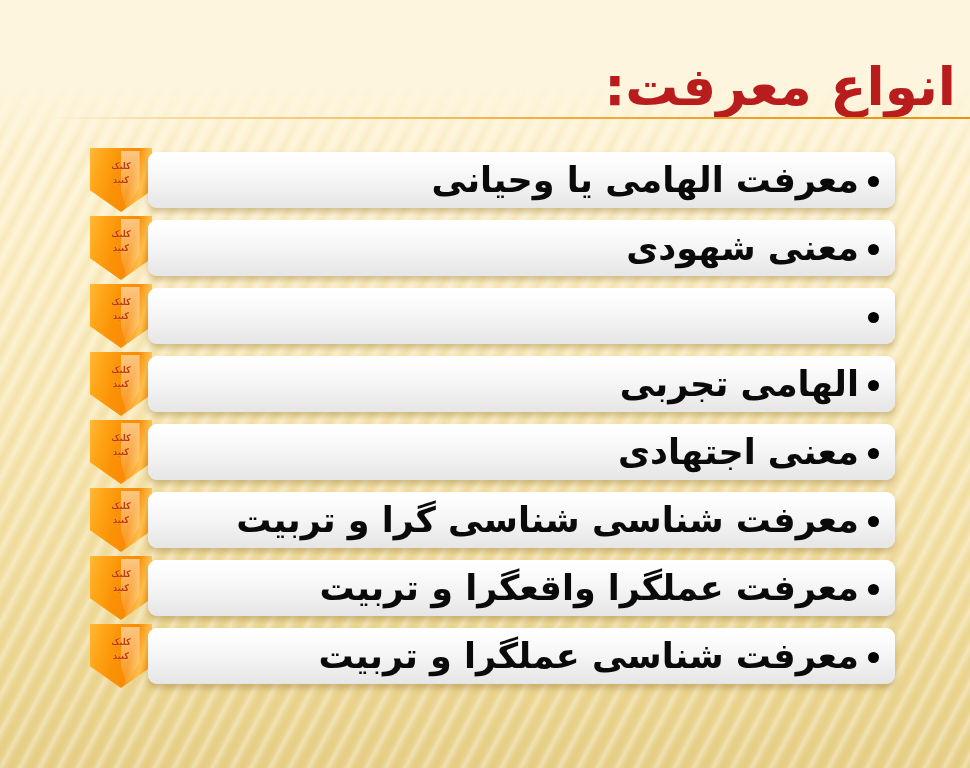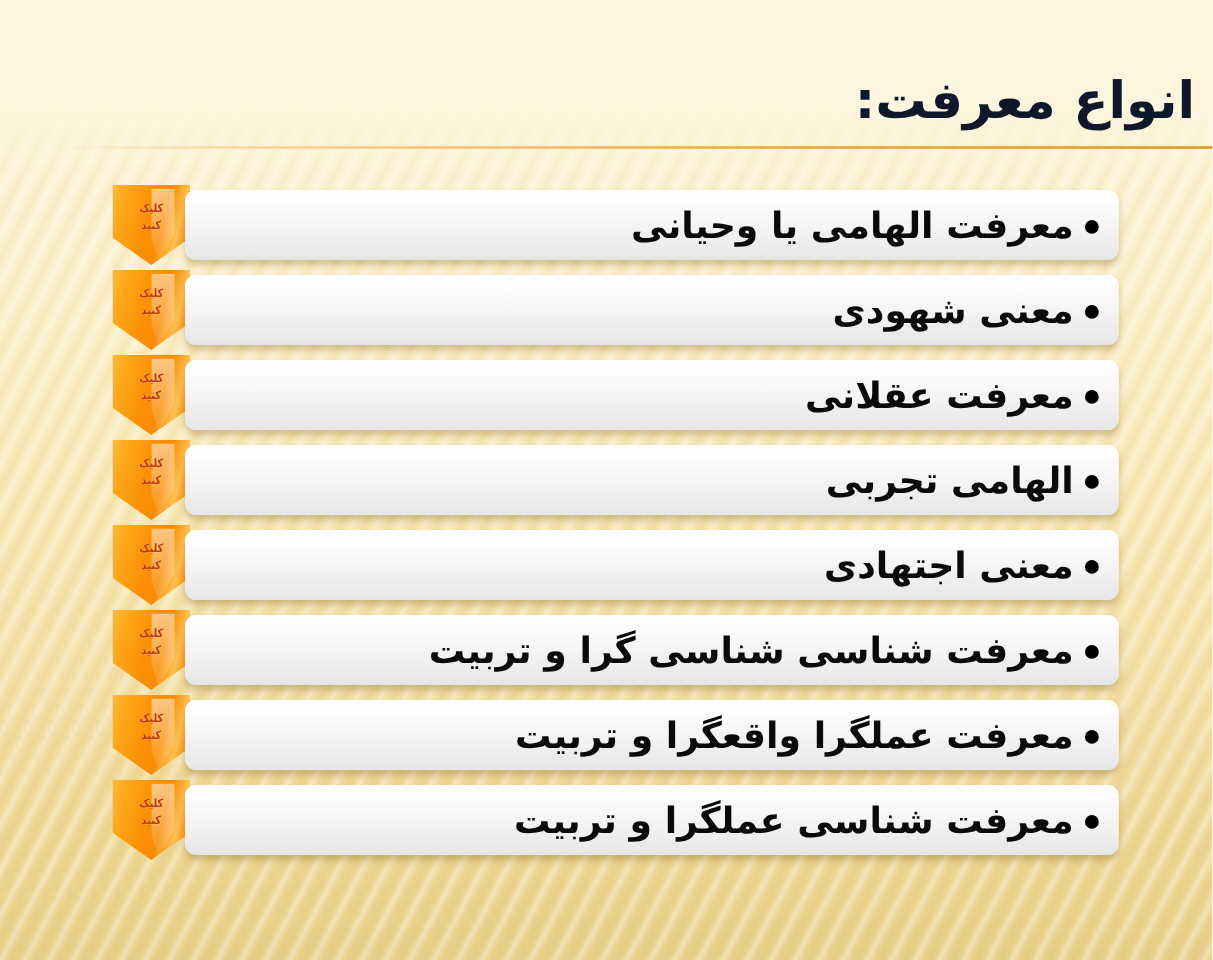--- a/index.html
+++ b/index.html
@@ -53,23 +53,23 @@
     background: linear-gradient(to bottom, #fdf5dd 0%, #fdf5dd 55%, rgba(253,245,221,0) 100%);
   }
 
   
   .title {
     position: absolute;
     top: 58px;
     right: 14px;
     left: 0;
     text-align: right;
-    font-size: 41px;
+    font-size: 53px;
     font-weight: bold;
-    color: #0f172a;
+    color: #b91c1c;
     letter-spacing: 0px;
     line-height: 1.1;
     direction: rtl;
     white-space: nowrap;
   }
 
   .title-rule {
     position: absolute;
     left: 48px;
     right: 0px;
@@ -170,21 +170,21 @@
     flex: 0 0 auto;
     width: 11px;
     height: 11px;
     border-radius: 50%;
     background: #000000;
     margin-left: 9px;
     margin-top: 2px;
   }
 
   .item-text {
-    font-size: 29px;
+    font-size: 35px;
     font-weight: bold;
     color: #0a0a0a;
     line-height: 1.0;
     white-space: nowrap;
     direction: rtl;
   }
 </style>
 </head>
 <body>
 
@@ -231,21 +231,20 @@
         <div class="chevron">
           <div class="shape"></div>
           <div class="gloss"></div>
           <div class="wm">
             <span>کلیک</span>
             <span>کنید</span>
           </div>
         </div>
         <div class="bar">
           <span class="bullet"></span>
-          <span class="item-text">معرفت عقلانی</span>
         </div>
       </div>
       <div class="row" style="top: 204px;">
         <div class="chevron">
           <div class="shape"></div>
           <div class="gloss"></div>
           <div class="wm">
             <span>کلیک</span>
             <span>کنید</span>
           </div>

